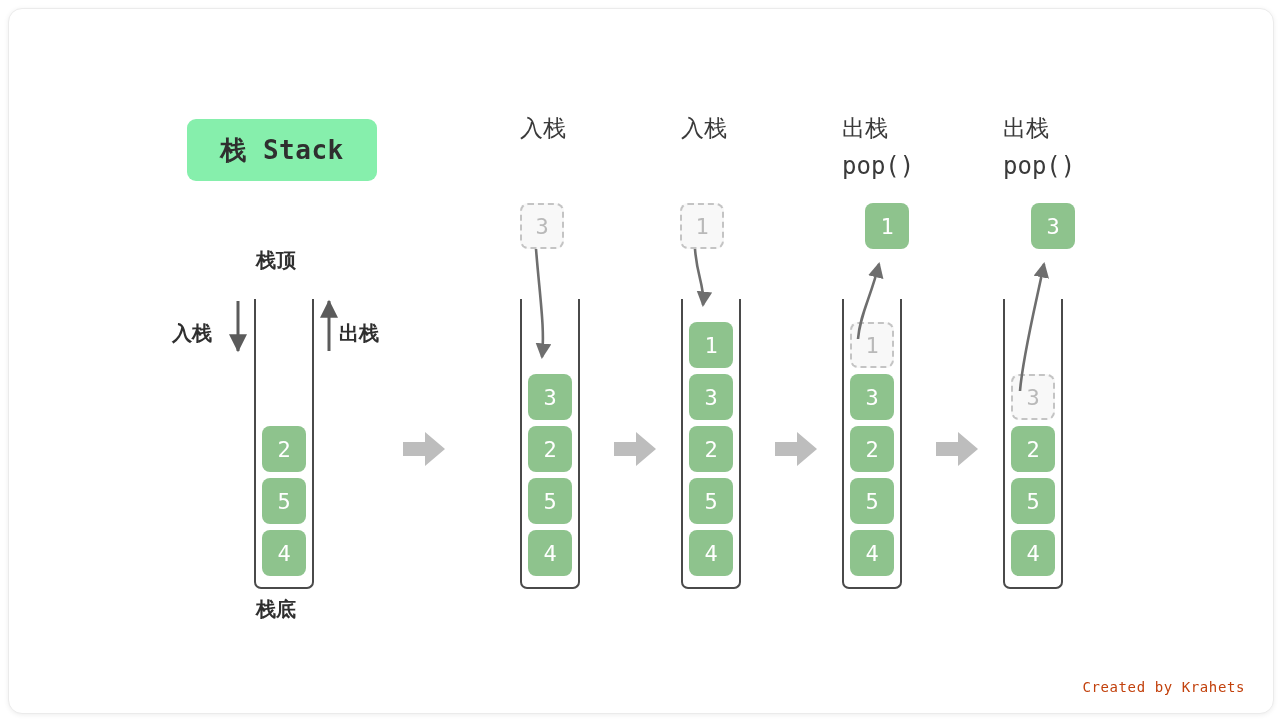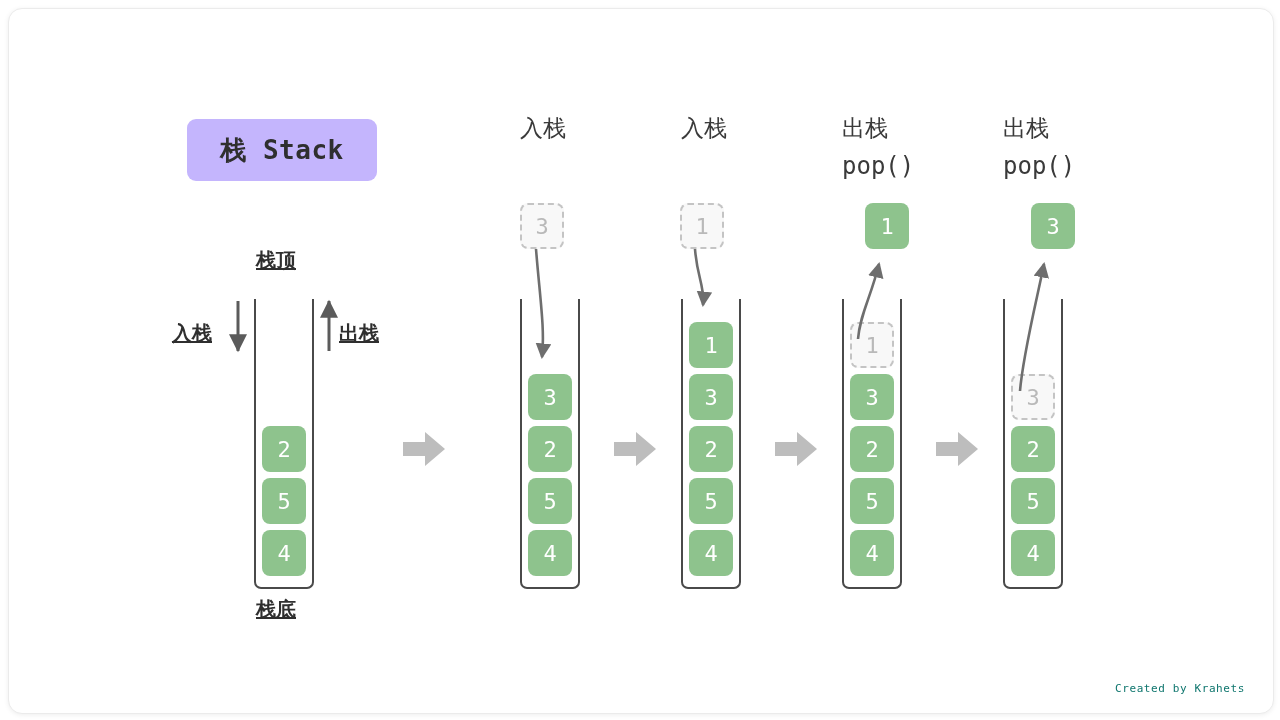--- a/index.html
+++ b/index.html
@@ -23,21 +23,21 @@
     overflow: hidden;
   }
   .abs { position: absolute; }
 
   
   #title-badge {
     left: 178px;
     top: 110px;
     width: 190px;
     height: 62px;
-    background: #c4b5fd;
+    background: #86efac;
     border-radius: 9px;
     display: flex;
     align-items: center;
     justify-content: center;
     font-family: "DejaVu Sans Mono", "Liberation Mono", monospace;
     font-size: 26px;
     font-weight: bold;
     color: #2f2f2f;
     letter-spacing: 0.5px;
   }
@@ -86,30 +86,29 @@
     color: #b9b9b9;
   }
 
   
   .cn-label {
     font-family: "DejaVu Sans", "Liberation Sans", sans-serif;
     font-size: 20px;
     font-weight: bold;
     color: #2f2f2f;
     white-space: nowrap;
-    text-decoration: underline;
   }
 
   
   #footer {
     right: 28px;
     bottom: 18px;
     font-family: "DejaVu Sans Mono", "Liberation Mono", monospace;
-    font-size: 11px;
-    color: #0f766e;
+    font-size: 14px;
+    color: #c2410c;
     letter-spacing: 0.6px;
   }
 
   svg.overlay {
     position: absolute;
     left: 0; top: 0;
     width: 1264px; height: 704px;
     pointer-events: none;
   }
 </style>

